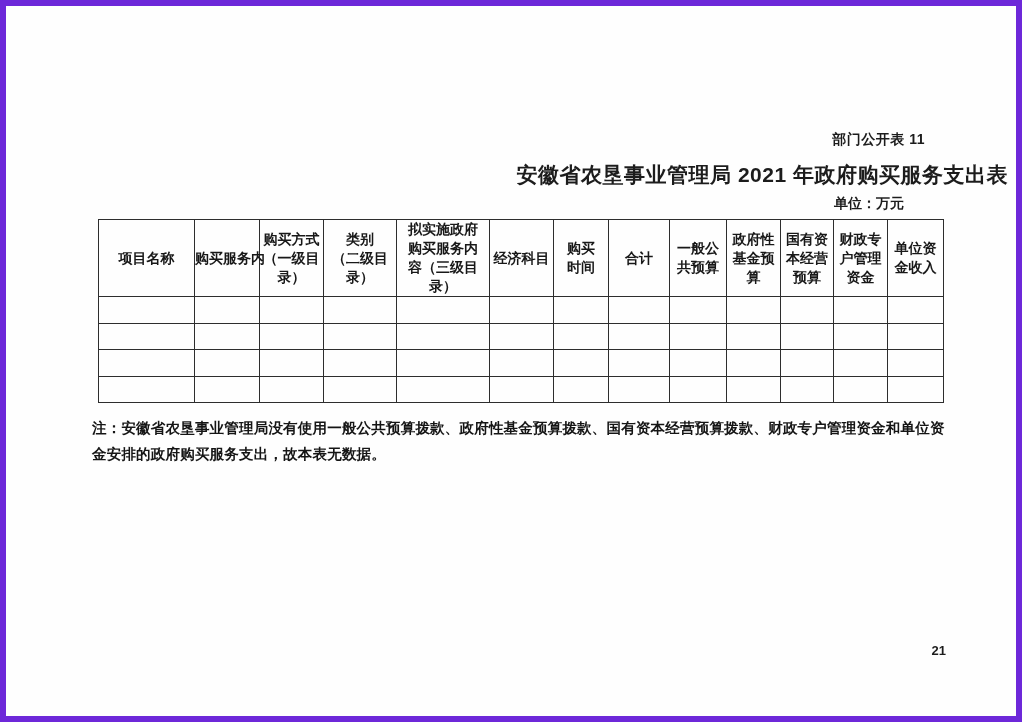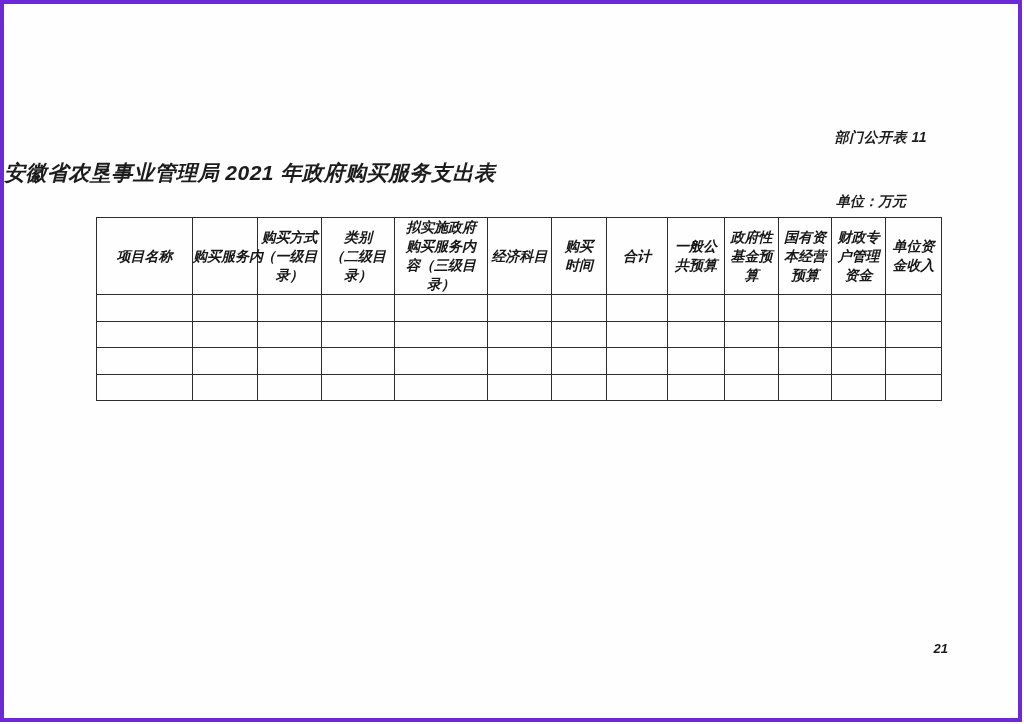--- a/index.html
+++ b/index.html
@@ -7,38 +7,37 @@
     width: 1024px; height: 724px;
     background: #ffffff;
     font-family: "Liberation Sans", "DejaVu Sans", sans-serif;
     color: #1c1c1c;
     overflow: hidden;
   }
   .page {
     position: relative;
     width: 1022px; height: 722px;
     background: #fefefe;
-    border: 4px solid #6d28d9;
+    border: 6px solid #6d28d9;
     box-sizing: border-box;
-    font-style: italic;
   }
   .corner-label {
     position: absolute;
     top: 125px; right: 91px;
     font-size: 14px;
     font-weight: 600;
     letter-spacing: 0.5px;
     white-space: nowrap;
   }
   .title {
     position: absolute;
     top: 155px; left: 0;
     width: 1002px;
     margin: 0;
-    text-align: left;
+    text-align: right;
     font-size: 21px;
     font-weight: bold;
     letter-spacing: 0.5px;
     white-space: nowrap;
   }
   .unit-label {
     position: absolute;
     top: 189px; right: 112px;
     font-size: 14px;
     font-weight: 600;
@@ -200,16 +199,20 @@
           <td></td>
           <td></td>
           <td></td>
           <td></td>
           <td></td>
           <td></td>
         </tr>
       </tbody>
   </table>
 
+  <div class="note">
+    <div>注：安徽省农垦事业管理局没有使用一般公共预算拨款、政府性基金预算拨款、国有资本经营预算拨款、财政专户管理资金和单位资</div>
+    <div>金安排的政府购买服务支出，故本表无数据。</div>
+  </div>
 
   <div class="page-number">21</div>
 
 </div>
 
 </body></html>

